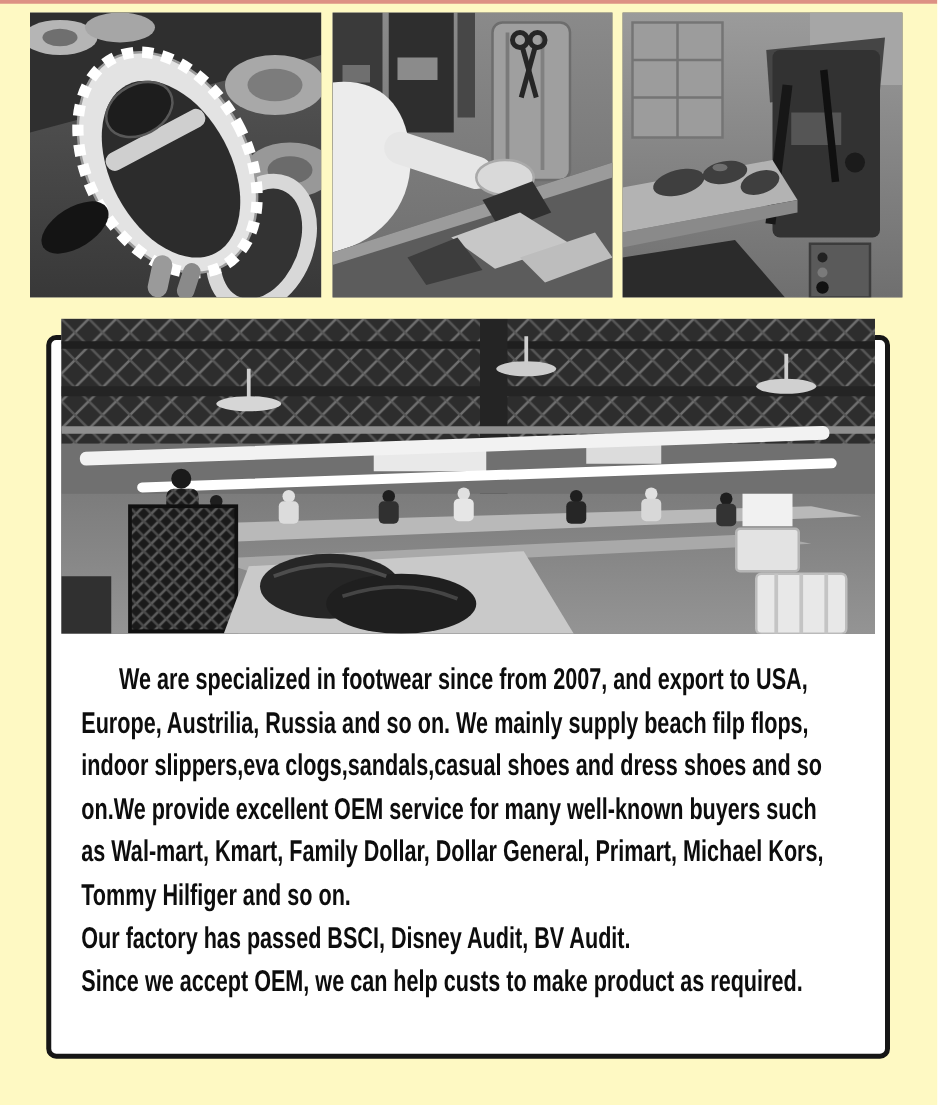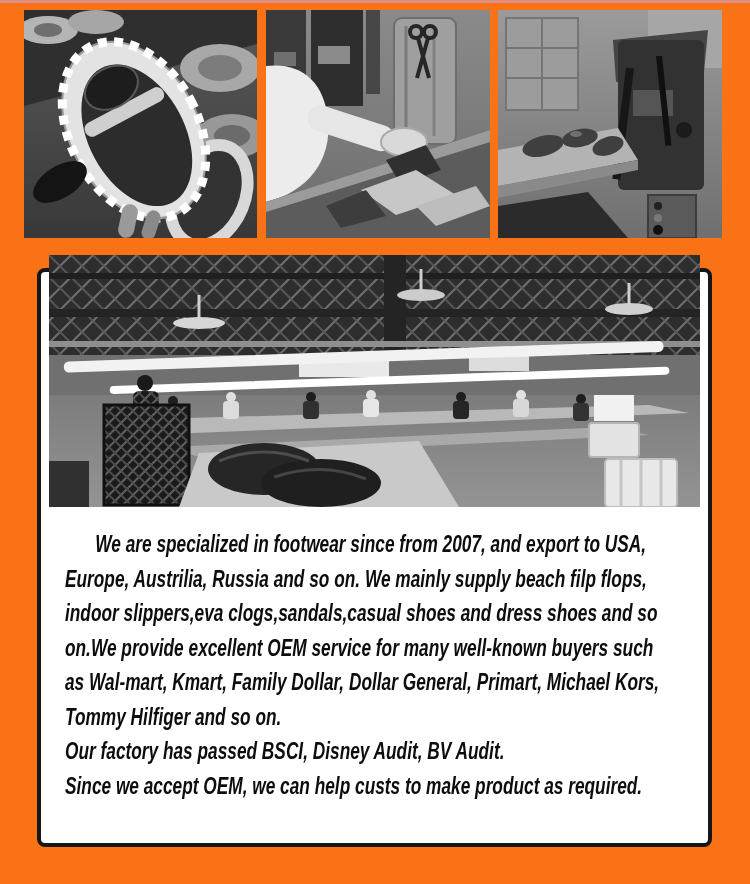--- a/index.html
+++ b/index.html
@@ -1,19 +1,18 @@
 <!DOCTYPE html>
 <html><head>
 <meta charset="utf-8">
 <style>
   html,body{margin:0;padding:0;background:#ffffff;}
   .canvas{
-    position:relative;width:750px;height:884px;background:#f97316;overflow:hidden;
+    position:relative;width:750px;height:884px;background:#fef9c3;overflow:hidden;
     font-family:"Liberation Sans", sans-serif;
-    font-style:italic;
   }
   .top-strip{position:absolute;left:0;top:0;width:750px;height:3px;background:#dd9184;}
   figure{margin:0;padding:0;}
   .photo{position:absolute;overflow:hidden;background:#6e6e6e;}
   .photo svg{display:block;width:100%;height:100%;}
   .p1{left:24px;top:10px;width:233px;height:228px;}
   .p2{left:266px;top:10px;width:224px;height:228px;}
   .p3{left:498px;top:10px;width:224px;height:228px;}
   .about-card{
     position:absolute;left:37px;top:268px;width:675px;height:579px;

